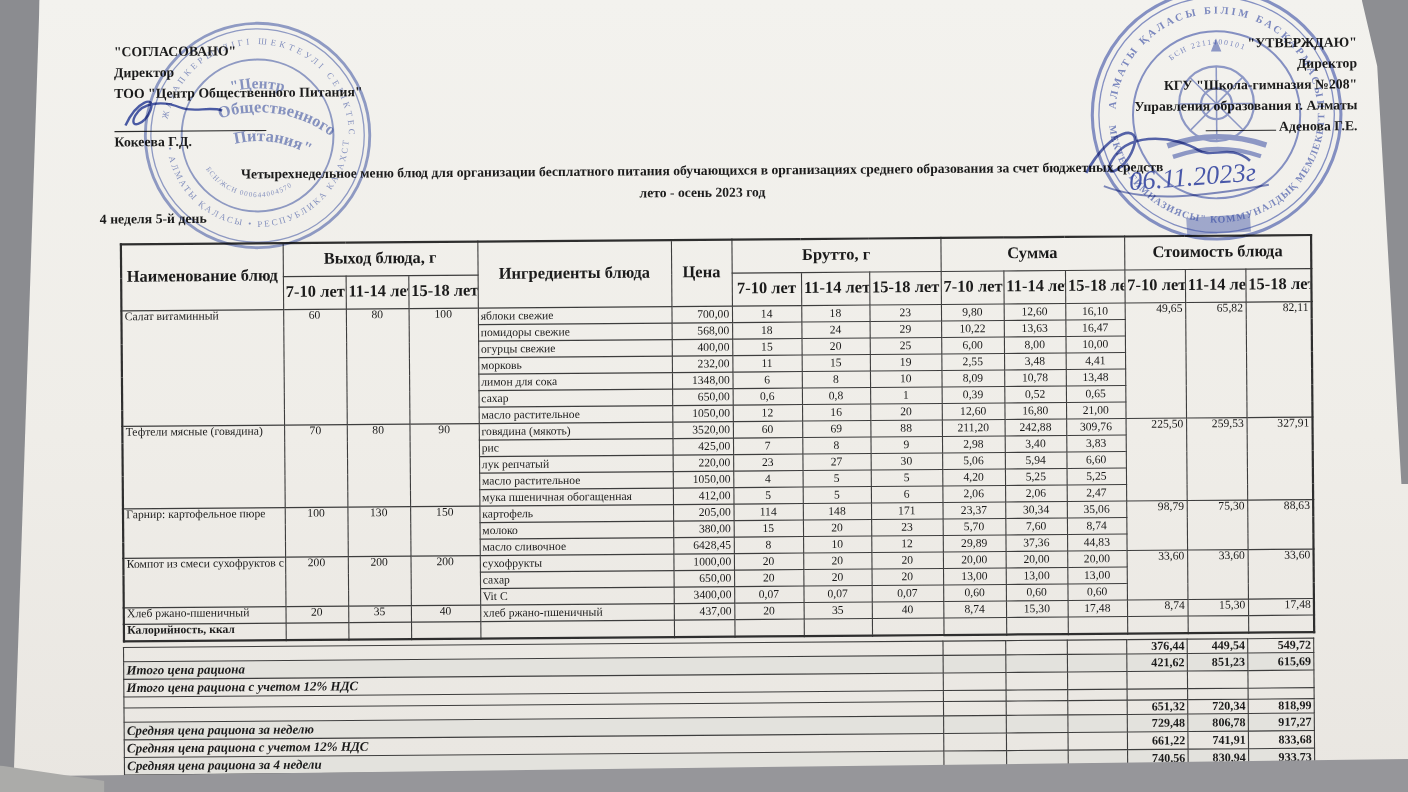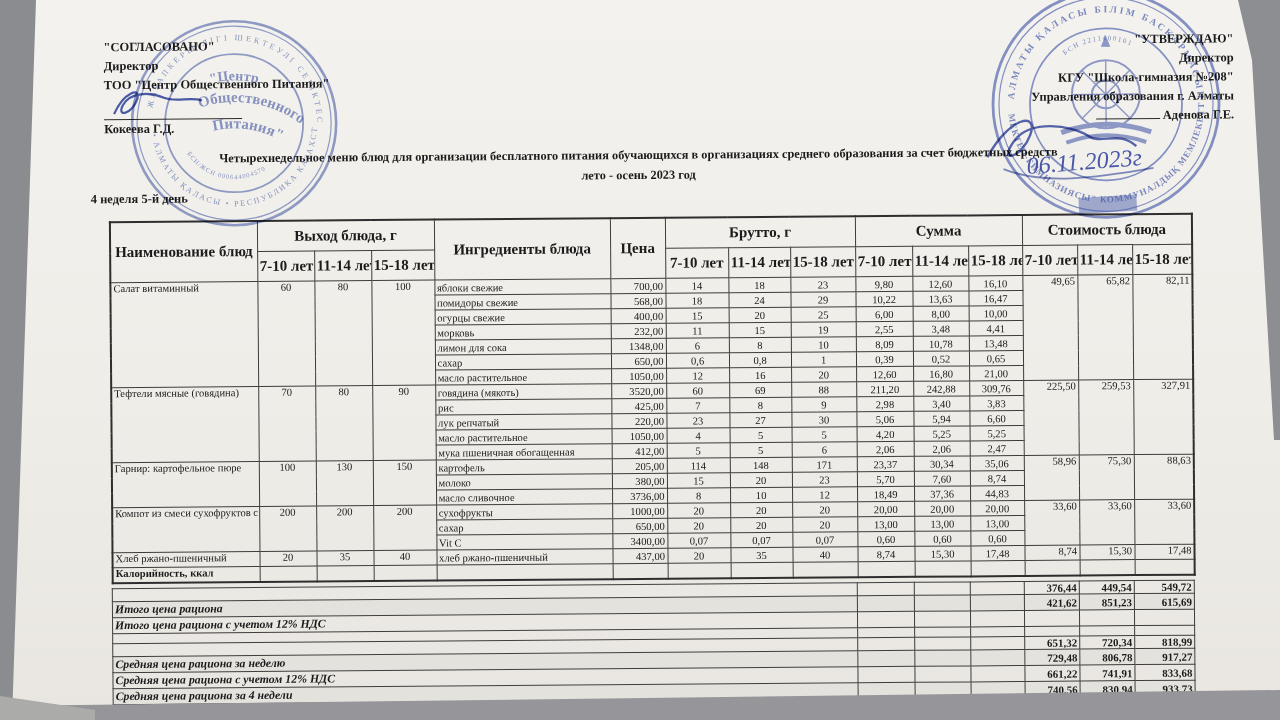--- a/index.html
+++ b/index.html
@@ -283,41 +283,41 @@
           <td rowspan="3" class="c-out">130</td>
           <td rowspan="3" class="c-out">150</td>
           <td class="c-ing">картофель</td>
           <td class="c-price">205,00</td>
           <td class="c-mid">114</td>
           <td class="c-mid">148</td>
           <td class="c-mid">171</td>
           <td class="c-sum">23,37</td>
           <td class="c-sum">30,34</td>
           <td class="c-sum">35,06</td>
-          <td rowspan="3" class="c-cost">58,96</td>
+          <td rowspan="3" class="c-cost">98,79</td>
           <td rowspan="3" class="c-cost">75,30</td>
           <td rowspan="3" class="c-cost">88,63</td>
         </tr>
         <tr>
           <td class="c-ing">молоко</td>
           <td class="c-price">380,00</td>
           <td class="c-mid">15</td>
           <td class="c-mid">20</td>
           <td class="c-mid">23</td>
           <td class="c-sum">5,70</td>
           <td class="c-sum">7,60</td>
           <td class="c-sum">8,74</td>
         </tr>
         <tr>
           <td class="c-ing">масло сливочное</td>
-          <td class="c-price">3736,00</td>
+          <td class="c-price">6428,45</td>
           <td class="c-mid">8</td>
           <td class="c-mid">10</td>
           <td class="c-mid">12</td>
-          <td class="c-sum">18,49</td>
+          <td class="c-sum">29,89</td>
           <td class="c-sum">37,36</td>
           <td class="c-sum">44,83</td>
         </tr>
         <tr>
           <td rowspan="3" class="c-name">Компот из смеси сухофруктов с Vit C</td>
           <td rowspan="3" class="c-out">200</td>
           <td rowspan="3" class="c-out">200</td>
           <td rowspan="3" class="c-out">200</td>
           <td class="c-ing">сухофрукты</td>
           <td class="c-price">1000,00</td>

